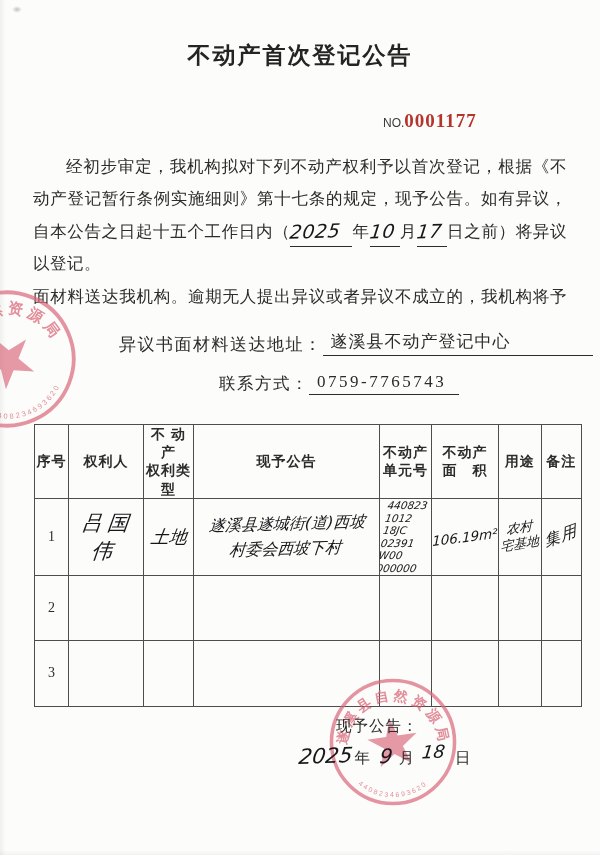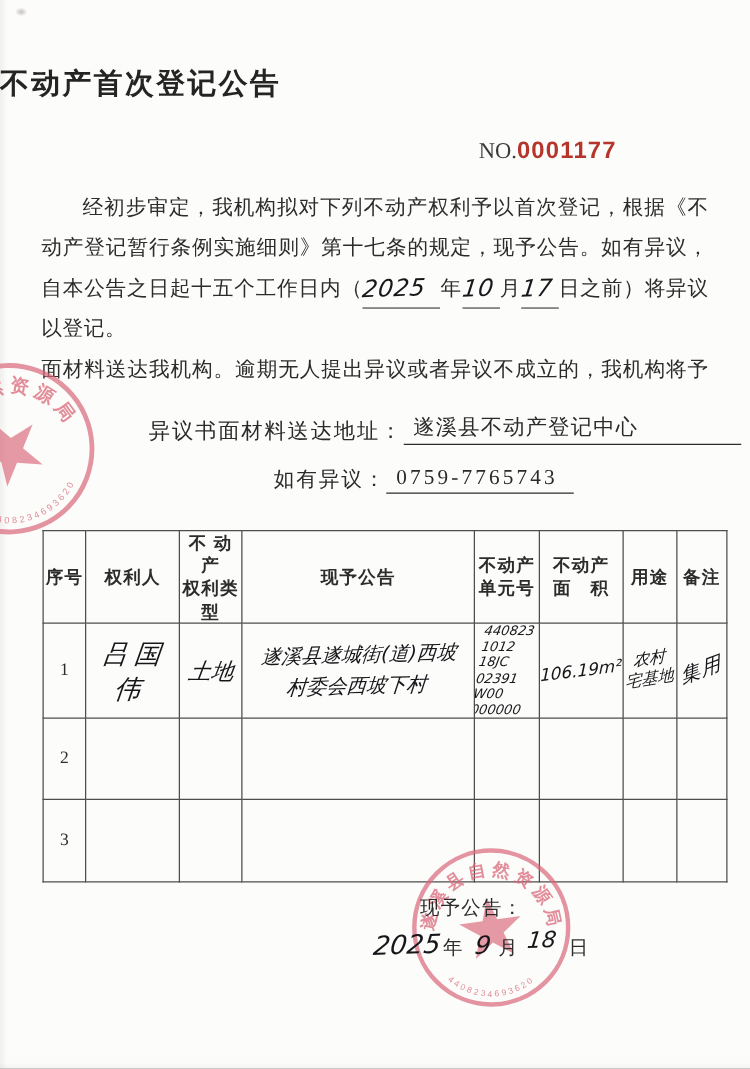--- a/index.html
+++ b/index.html
@@ -8,26 +8,26 @@
     background:#fcfcfa;overflow:hidden;
     font-family:"Liberation Sans","DejaVu Sans",sans-serif;color:#2b2b2b;
   }
   .scan-edge{position:absolute;left:0;top:0;width:100%;height:100%;
     background:linear-gradient(90deg,rgba(0,0,0,.05),rgba(0,0,0,0) 6px),
                linear-gradient(0deg,rgba(0,0,0,.04),rgba(0,0,0,0) 5px);
     pointer-events:none;}
   .corner-mark{position:absolute;left:12px;top:6px;width:10px;height:7px;
     background:radial-gradient(ellipse at center,rgba(90,80,90,.35),rgba(0,0,0,0) 70%);}
 
-  .title{position:absolute;top:51px;left:0;right:0;
+  .title{position:absolute;top:40px;left:0;right:0;text-align:center;
     font-size:23px;font-weight:bold;letter-spacing:2px;color:#242424;}
 
   .no-line{position:absolute;top:110px;left:383px;white-space:nowrap;}
-  .no-prefix{font-family:Liberation Serif, serif;font-size:18px;color:#3a3a3a;}
-  .no-value{font-family:Liberation Sans, sans-serif;font-size:19px;font-weight:bold;
+  .no-prefix{font-family:Liberation Sans, sans-serif;font-size:12px;color:#3a3a3a;}
+  .no-value{font-family:Liberation Serif, serif;font-size:19px;font-weight:bold;
     color:#b5342c;letter-spacing:1px;}
 
   .body-text{position:absolute;left:33px;top:150px;width:534px;font-size:16.5px;color:#2c2c2c;}
   .bline{height:32.4px;line-height:32.4px;text-align:justify;text-align-last:justify;
     letter-spacing:.5px;overflow:hidden;}
   .bline.indent{padding-left:33px;width:501px;}
   .bline.last{text-align-last:left;}
   .blank{display:inline-block;border-bottom:1.4px solid #2c2c2c;text-align:center;
     height:30px;line-height:30px;vertical-align:bottom;}
   .blank.y{width:62px;} .blank.m{width:30px;} .blank.d{width:30px;}
@@ -87,21 +87,21 @@
     <div class="bline"><span>自本公告之日起十五个工作日内（</span><span class="blank y"><span class="hw hw-ink" style="font-size:19px">2025</span></span><span>年</span><span class="blank m"><span class="hw hw-ink" style="font-size:19px">10</span></span><span>月</span><span class="blank d"><span class="hw hw-ink" style="font-size:19px">17</span></span><span>日之前）将异议书</span></div>
     <div class="bline last">以登记。</div>
     <div class="bline">面材料送达我机构。逾期无人提出异议或者异议不成立的，我机构将予</div>
   </div>
 
   <div class="delivery">
     <span>异议书面材料送达地址：</span><span class="uline addr">遂溪县不动产登记中心</span>
   </div>
 
   <div class="contact">
-    <span>如有异议：</span><span class="uline phone">0759-7765743</span>
+    <span>联系方式：</span><span class="uline phone">0759-7765743</span>
   </div>
 
   <table class="reg">
     <colgroup>
       <col style="width:34px">
         <col style="width:75px">
         <col style="width:50px">
         <col style="width:186px">
       <col style="width:52px">
         <col style="width:56px">

